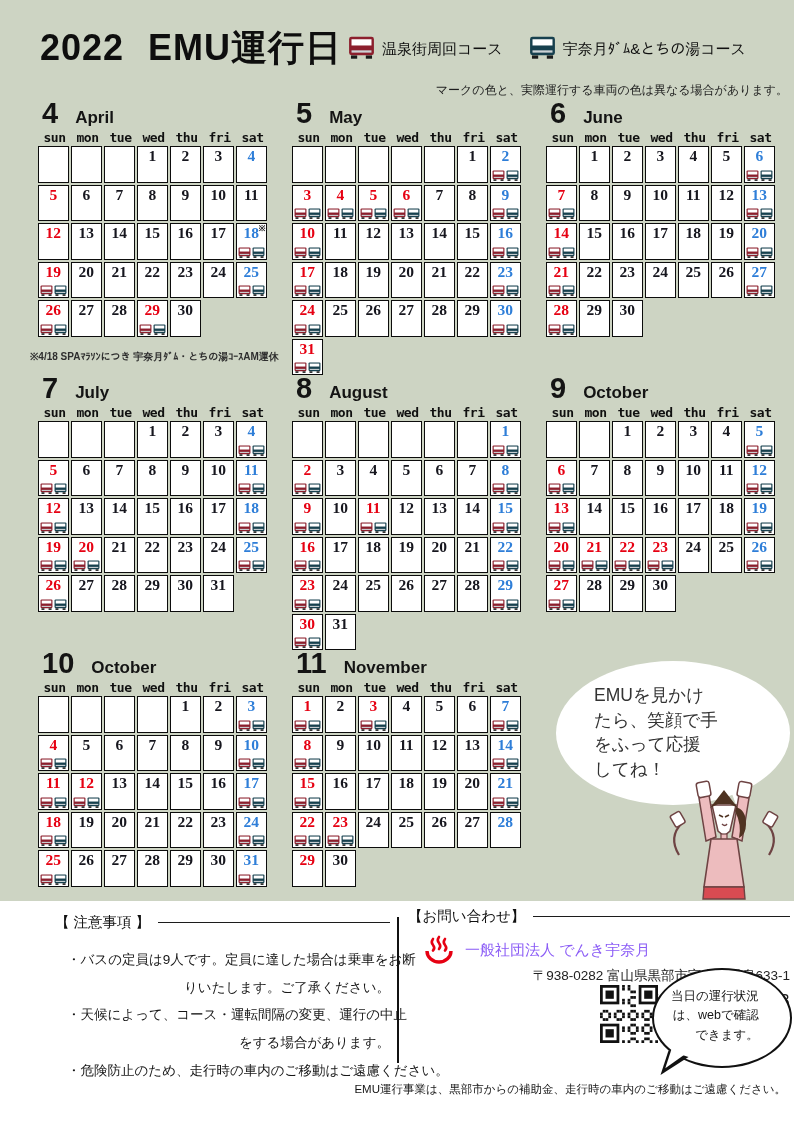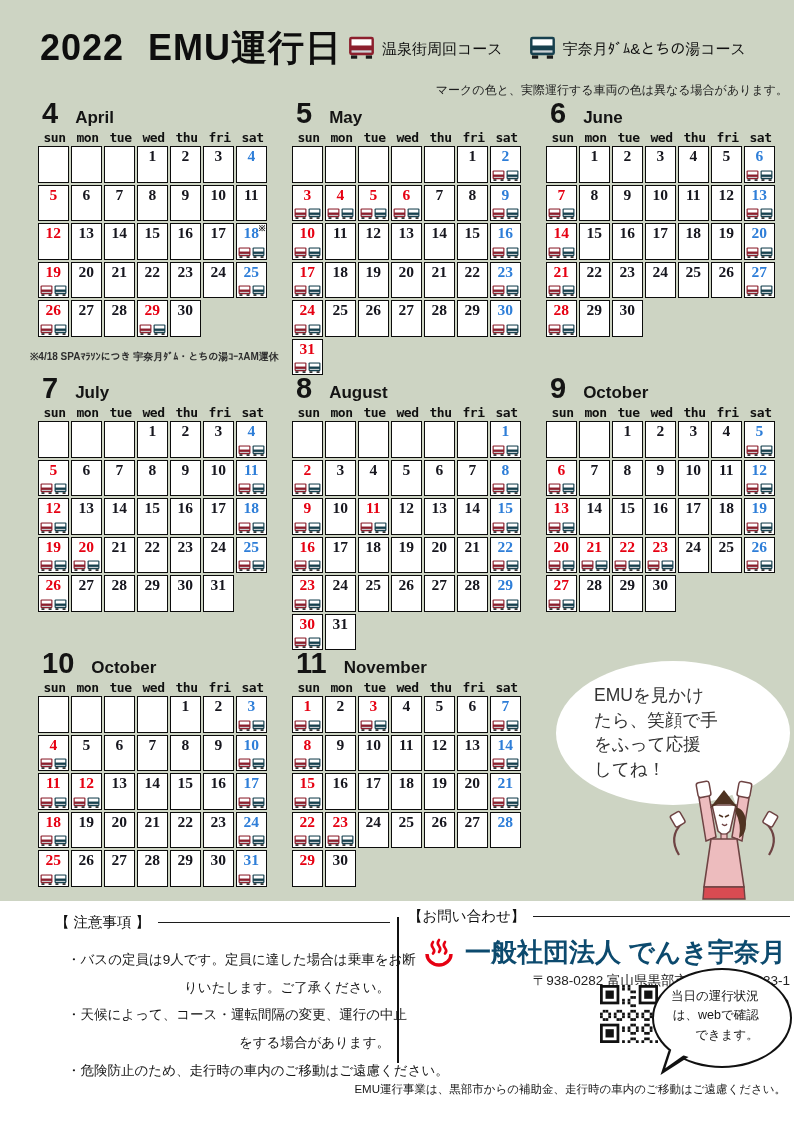--- a/index.html
+++ b/index.html
@@ -37,21 +37,21 @@
   
   .footer{position:absolute;left:0;top:901px;width:794px;height:222px;background:#fff;color:#111;text-align:right;}
   .sec-title{display:flex;align-items:center;font-size:14.5px;color:#111;gap:8px;}
   .sec-title .rule{flex:1;height:1.6px;background:#1c1c1c;}
   .notes-block{position:absolute;left:55px;top:12px;width:335px;}
   .notes-lines{margin-top:14px;padding-left:12px;}
   .notes-lines div{font-size:13.5px;line-height:2.05;white-space:pre;color:#161616;}
   .vdiv{position:absolute;left:397px;top:16px;width:1.8px;height:146px;background:#111;}
   .contact-block{position:absolute;left:408px;top:6px;width:382px;}
   .org-row{display:flex;align-items:center;gap:9px;margin:9px 0 2px 14px;}
-  .org-name{font-size:26px;font-weight:bold;color:#0c4a6e;}
+  .org-name{font-size:15px;font-weight:normal;color:#8b5cf6;}
   .addr{margin-left:24px;font-size:13.5px;color:#222;}
   .tel{margin-left:22px;font-size:16px;margin-top:7px;letter-spacing:0.6px;color:#1a1a1a;}
   .search-row{position:relative;margin:11px 0 7px 20px;width:178px;height:27px;border:2px solid #111;display:flex;background:#fff;}
   .search-text{flex:1;font-size:14.5px;padding:4px 0 0 9px;color:#111;}
   .search-btn{width:34px;background:#0d0d0d;position:relative;}
   .cursor-icon{position:absolute;right:-8px;bottom:-9px;}
   .url{margin-left:20px;font-size:13.5px;letter-spacing:0.2px;color:#1a1a1a;}
   .qr{position:absolute;left:600px;top:84px;}
   .web-bubble{position:absolute;left:652px;top:67px;width:140px;height:100px;background:#fff;
               border:2.2px solid #111;border-radius:50%;box-sizing:border-box;}

